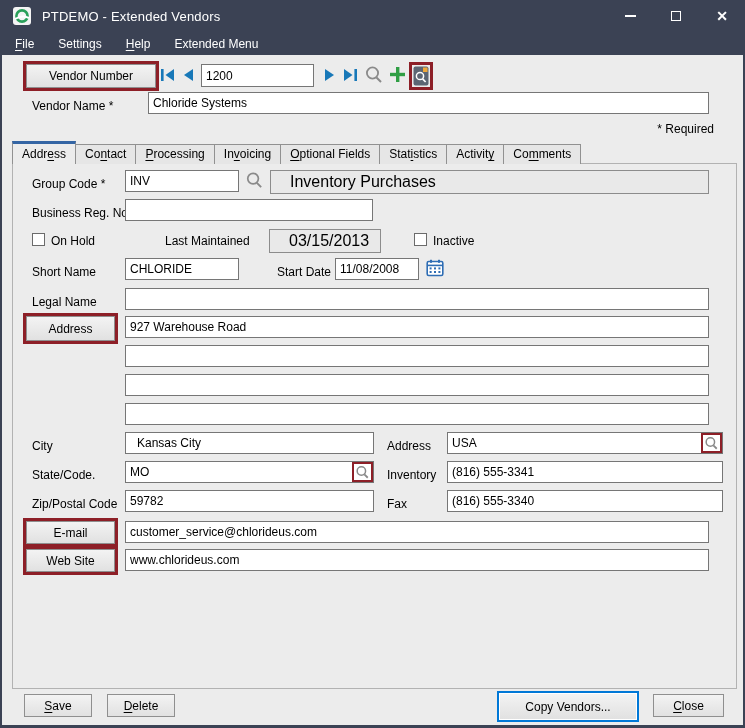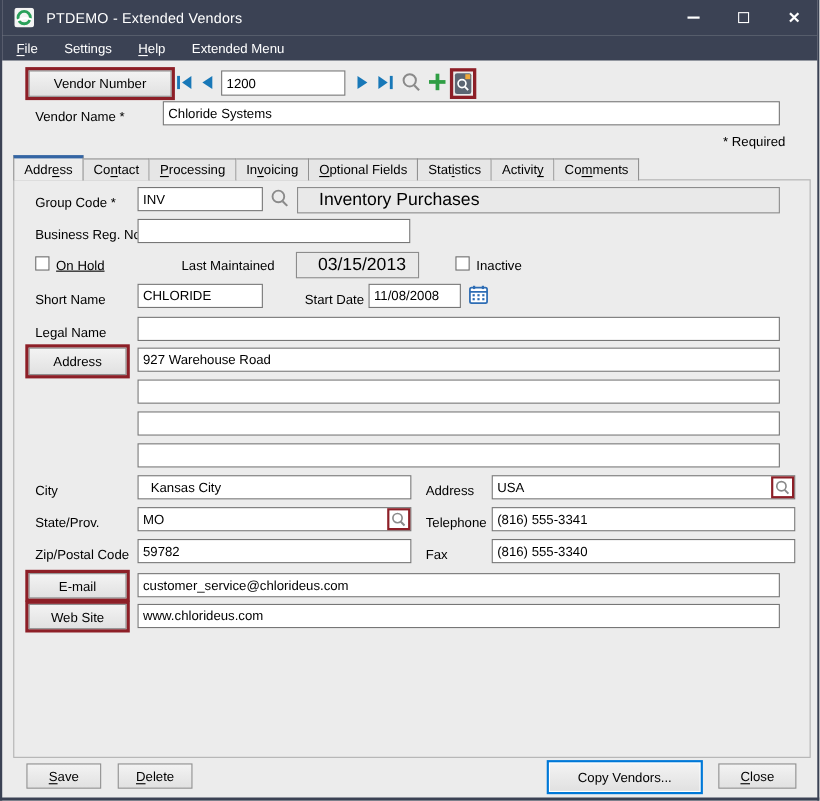--- a/index.html
+++ b/index.html
@@ -154,21 +154,21 @@
         <circle cx="8.5" cy="8" r="5.6" fill="none" stroke="#8a8a8a" stroke-width="1.8"></circle>
         <line x1="12.5" y1="12.5" x2="17" y2="17" stroke="#8a8a8a" stroke-width="2"></line>
       </svg>
   </div>
   <div class="rofield" style="left:268px; top:170px; width:439px; z-index:2;">Inventory Purchases</div>
 
   <span class="label" style="left:30px; top:206px; z-index:2;">Business Reg. No.</span>
   <input class="tbx" style="left: 123px; top: 199px; width: 248px; z-index: 2;" value="">
 
   <span class="checkbox" style="left:30px; top:233px; z-index:2;"></span>
-  <span class="label" style="left:49px; top:234px; z-index:2;text-decoration:underline;">On Hold</span>
+  <span class="label" style="left:49px; top:234px; z-index:2;">On Hold</span>
   <span class="label" style="left:163px; top:234px; z-index:2;">Last Maintained</span>
   <div class="rofield" style="left:267px; top:229px; width:112px; z-index:2;">03/15/2013</div>
   <span class="checkbox" style="left:412px; top:233px; z-index:2;"></span>
   <span class="label" style="left:431px; top:234px; z-index:2;">Inactive</span>
 
   <span class="label" style="left:30px; top:265px; z-index:2;">Short Name</span>
   <input class="tbx" style="left: 123px; top: 258px; width: 114px; z-index: 2;" value="CHLORIDE">
   <span class="label" style="left:275px; top:265px; z-index:2;">Start Date</span>
   <input class="tbx" style="left: 333px; top: 258px; width: 84px; z-index: 2;" value="11/08/2008">
   <div class="iconbtn" style="left:424px; top:259px; z-index:2;">
@@ -205,31 +205,31 @@
   <input class="tbx" style="left: 445px; top: 432px; width: 276px; z-index: 2;" value="USA">
   <div class="hl" style="left:699px; top:433px; width:21px; height:20px; z-index:3; border-width:2px;">
     <div class="iconbtn" style="left:0; top:0; width:100%; height:100%;">
       <svg width="15" height="15" viewBox="0 0 20 20">
           <circle cx="8.5" cy="8" r="5.6" fill="none" stroke="#8a8a8a" stroke-width="2"></circle>
           <line x1="12.5" y1="12.5" x2="17" y2="17" stroke="#8a8a8a" stroke-width="2.4"></line>
         </svg>
     </div>
   </div>
 
-  <span class="label" style="left:30px; top:468px; z-index:2;">State/Prov.</span>
+  <span class="label" style="left:30px; top:468px; z-index:2;">State/Code.</span>
   <input class="tbx" style="left: 123px; top: 461px; width: 249px; z-index: 2;" value="MO">
   <div class="hl" style="left:350px; top:462px; width:21px; height:20px; z-index:3; border-width:2px;">
     <div class="iconbtn" style="left:0; top:0; width:100%; height:100%;">
       <svg width="15" height="15" viewBox="0 0 20 20">
           <circle cx="8.5" cy="8" r="5.6" fill="none" stroke="#8a8a8a" stroke-width="2"></circle>
           <line x1="12.5" y1="12.5" x2="17" y2="17" stroke="#8a8a8a" stroke-width="2.4"></line>
         </svg>
     </div>
   </div>
-  <span class="label" style="left:385px; top:468px; z-index:2;">Telephone</span>
+  <span class="label" style="left:385px; top:468px; z-index:2;">Inventory</span>
   <input class="tbx" style="left: 445px; top: 461px; width: 276px; z-index: 2;" value="(816) 555-3341">
 
   <span class="label" style="left:30px; top:497px; z-index:2;">Zip/Postal Code</span>
   <input class="tbx" style="left: 123px; top: 490px; width: 249px; z-index: 2;" value="59782">
   <span class="label" style="left:385px; top:497px; z-index:2;">Fax</span>
   <input class="tbx" style="left: 445px; top: 490px; width: 276px; z-index: 2;" value="(816) 555-3340">
 
   <div class="hl" style="left:21px; top:518px; width:95px; height:29px; z-index:2;">
     <div class="btn">E-mail</div>
   </div>

